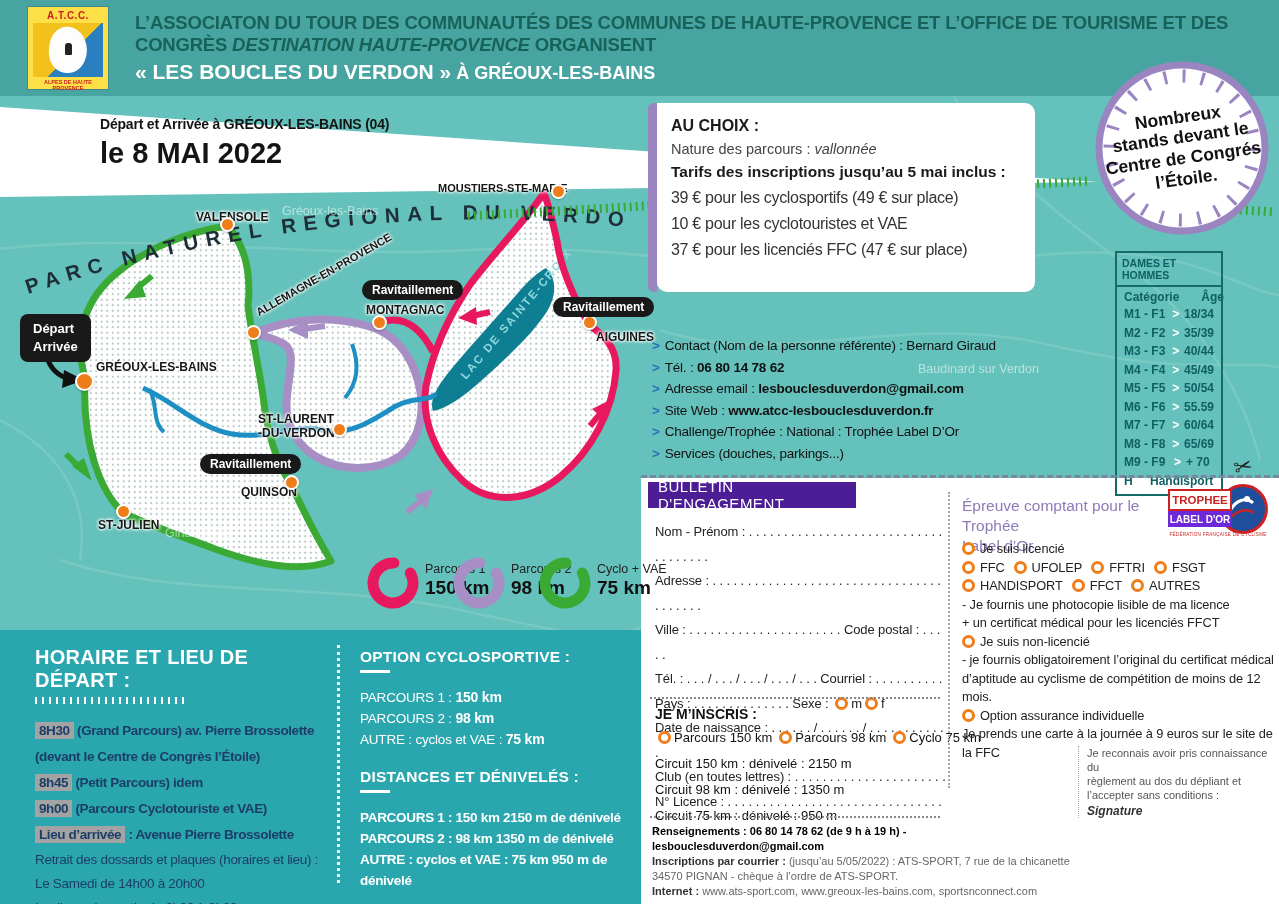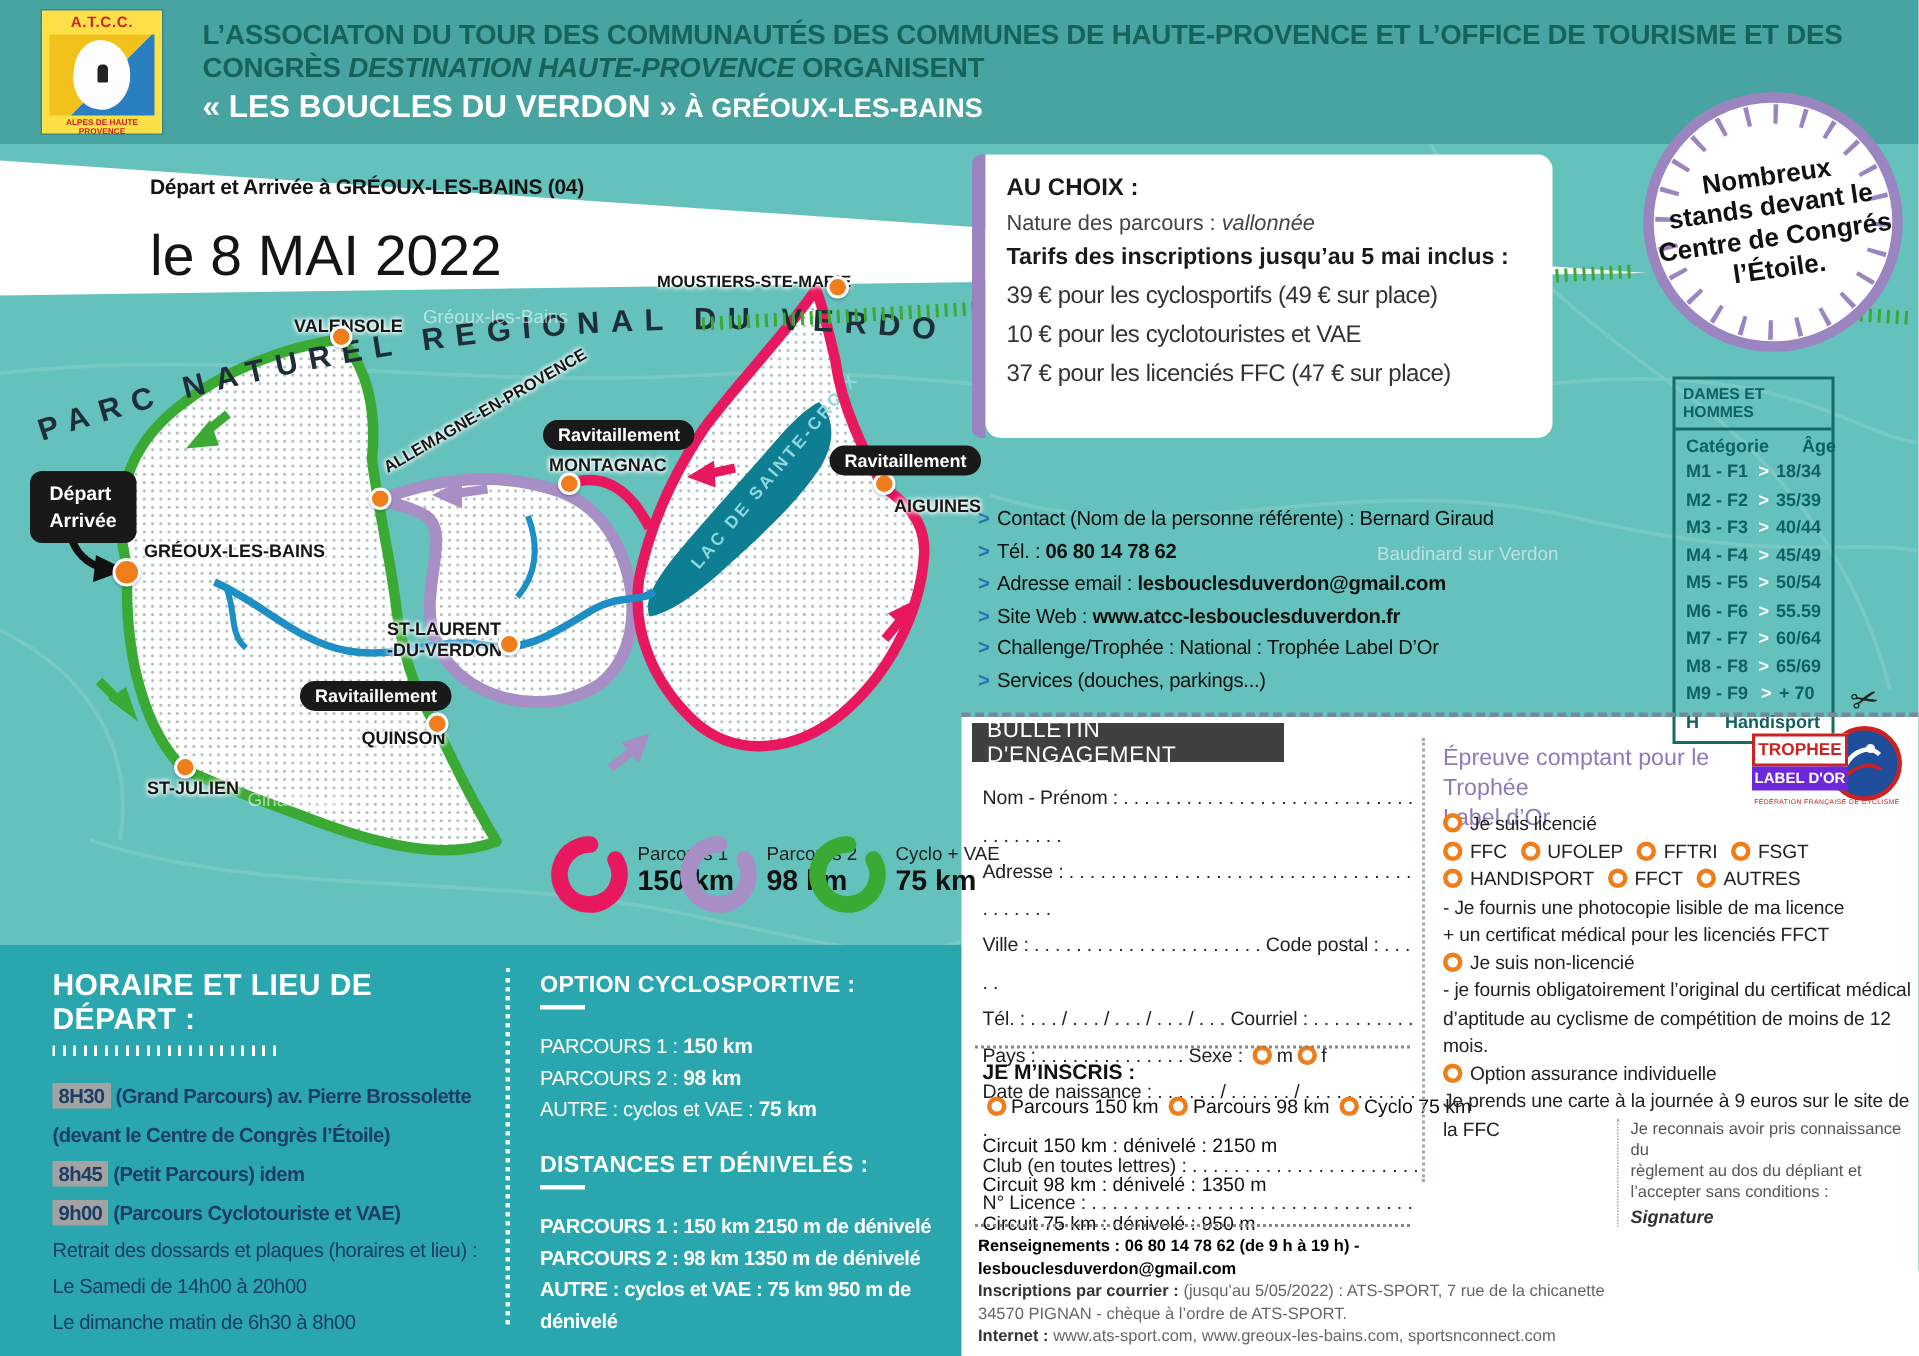--- a/index.html
+++ b/index.html
@@ -18,21 +18,21 @@
   .logo-reg{color:#cc2222;font-size:5.5px;font-weight:bold;margin-top:2px;}
   .header-text{position:absolute;left:135px;top:12px;}
   .ht-line{color:#17635a;font-weight:bold;font-size:18.5px;line-height:22px;letter-spacing:-0.2px;}
   .ht-title-row{margin-top:4px;color:#fff;}
   .ht-title{font-size:21px;font-weight:bold;}
   .ht-title-suf{font-size:18px;font-weight:bold;}
 
   
   .banner{position:absolute;left:100px;top:116px;z-index:3;color:#141414;}
   .banner-l1{font-size:14px;font-weight:bold;letter-spacing:-0.2px;}
-  .banner-l2{font-size:38px;font-weight:normal;margin-top:18px;}
+  .banner-l2{font-size:29px;font-weight:bold;margin-top:5px;}
 
   
   .teal-panel{position:absolute;left:0;top:630px;width:641px;height:274px;background:#2aa6ae;z-index:1;}
   .whitepanel{position:absolute;left:641px;top:478px;width:638px;height:426px;background:#ffffff;z-index:1;}
 
   
   .town-label{position:absolute;z-index:2;font-size:12px;font-weight:bold;color:#161616;white-space:pre;
     text-shadow:0 0 3px #fff,0 0 3px #fff,0 0 4px #fff;}
   .town-dot{position:absolute;z-index:2;width:11px;height:11px;border-radius:50%;background:#ef7d1a;border:2px solid #fff;box-shadow:0 1px 2px rgba(0,0,0,.25);}
   .rot-allemagne{transform:rotate(-30deg);transform-origin:left bottom;}
@@ -73,21 +73,21 @@
   .cats-head .c2{margin-left:22px;}
   .cats-row{display:flex;padding:0 7px;font-weight:bold;font-size:12px;line-height:18.5px;}
   .cats-row .cat{width:50px;}
   .cats-row .gt{color:#fff;width:12px;}
 
   
   .cutline{position:absolute;left:641px;top:475px;width:638px;border-top:3px dashed #76879e;z-index:2;}
   .scissors{position:absolute;left:1234px;top:454px;z-index:3;font-size:22px;color:#222;transform:rotate(-14deg);}
 
   
-  .bull-head{position:absolute;left:648px;top:482px;width:208px;height:26px;background:#404040;color:#fff;z-index:2;
+  .bull-head{position:absolute;left:648px;top:482px;width:208px;height:26px;background:#4c1d95;color:#fff;z-index:2;
     font-size:15px;letter-spacing:.5px;display:flex;align-items:center;padding-left:10px;box-sizing:border-box;}
   .form{position:absolute;left:655px;top:520px;width:292px;z-index:2;font-size:13px;color:#222;line-height:24.5px;letter-spacing:-0.1px;}
   .obul{display:inline-block;width:7px;height:7px;border:3.5px solid #ef7d1a;border-radius:50%;margin:0 3px;vertical-align:-2px;background:#fff;}
   .dotline{position:absolute;left:650px;width:290px;border-top:2px dotted #888;z-index:2;}
   .inscris{position:absolute;left:655px;top:706px;width:300px;z-index:2;font-size:13px;color:#111;}
   .inscris-title{font-weight:bold;font-size:14px;margin-bottom:8px;}
   .inscris-opts{white-space:nowrap;margin-bottom:6px;}
   .inscris-opts .lbl{margin-right:4px;}
   .circuit{line-height:26px;}
   .footnote{position:absolute;left:652px;top:824px;width:420px;z-index:2;font-size:11px;line-height:15px;color:#666;}
@@ -446,20 +446,21 @@
     <div class="sig-label">Signature</div>
   </div>
 
   <div class="horaire">
     <div class="hor-title">HORAIRE ET LIEU DE DÉPART :</div>
     <div class="hor-ticks"></div>
     <div class="hor-line"><span class="hl">8H30</span><span> (Grand Parcours) av. Pierre Brossolette</span></div>
     <div class="hor-line">(devant le Centre de Congrès l’Étoile)</div>
     <div class="hor-line"><span class="hl">8h45</span><span> (Petit Parcours)  idem</span></div>
     <div class="hor-line"><span class="hl">9h00</span><span> (Parcours Cyclotouriste et VAE)</span></div>
+    <div class="hor-line"><span class="hl">Lieu d’arrivée</span><span> : Avenue Pierre Brossolette</span></div>
     <div class="hor-sub">Retrait des dossards et plaques (horaires et lieu) :</div>
     <div class="hor-sub">Le Samedi de 14h00 à 20h00</div>
     <div class="hor-sub">Le dimanche matin de 6h30 à 8h00</div>
   </div>
 
   <div class="vsep"></div>
 
   <div class="optionblk">
     <div class="opt-title">OPTION CYCLOSPORTIVE :</div>
     <div class="opt-bar"></div>

